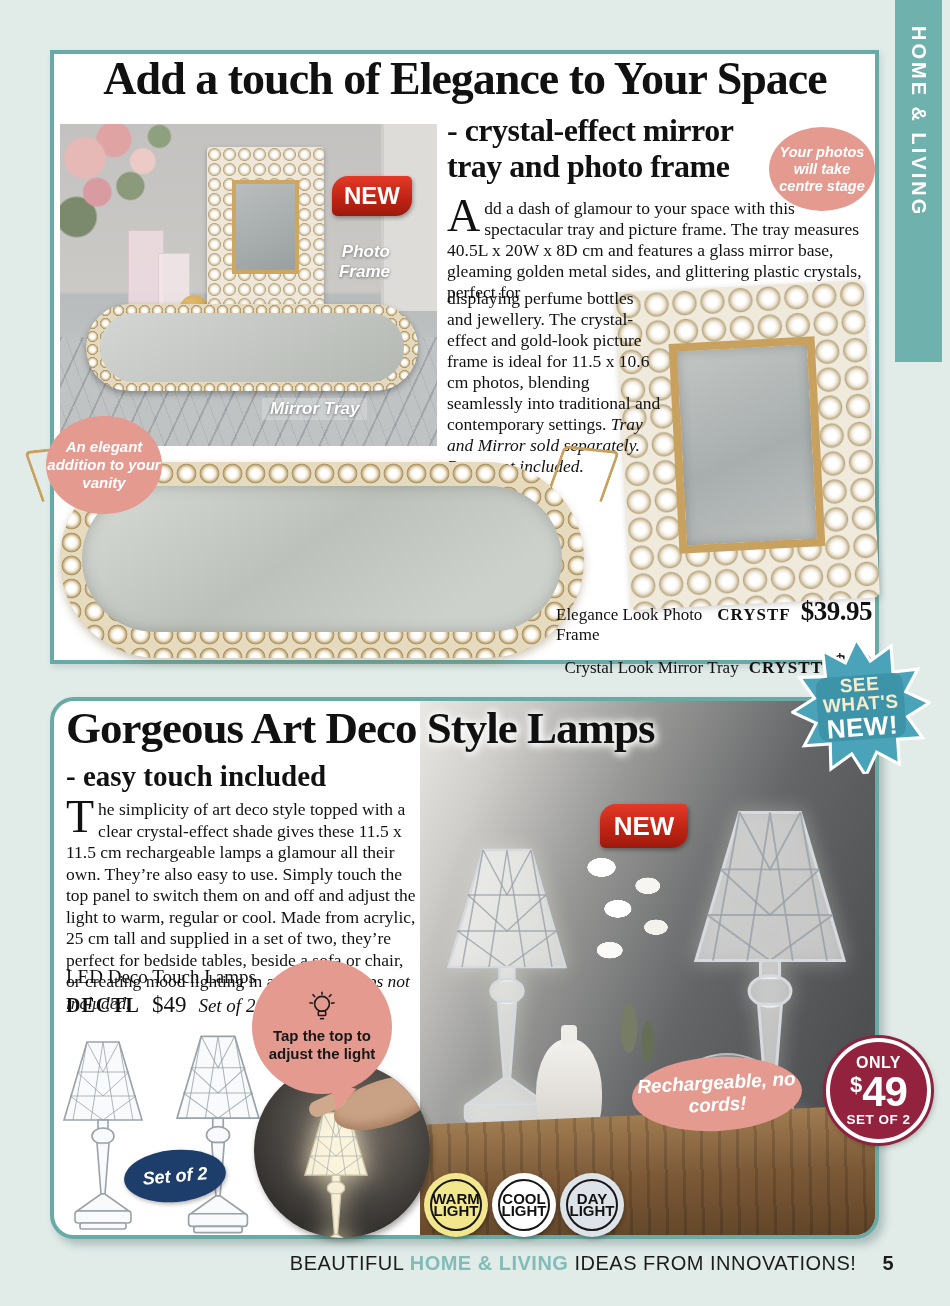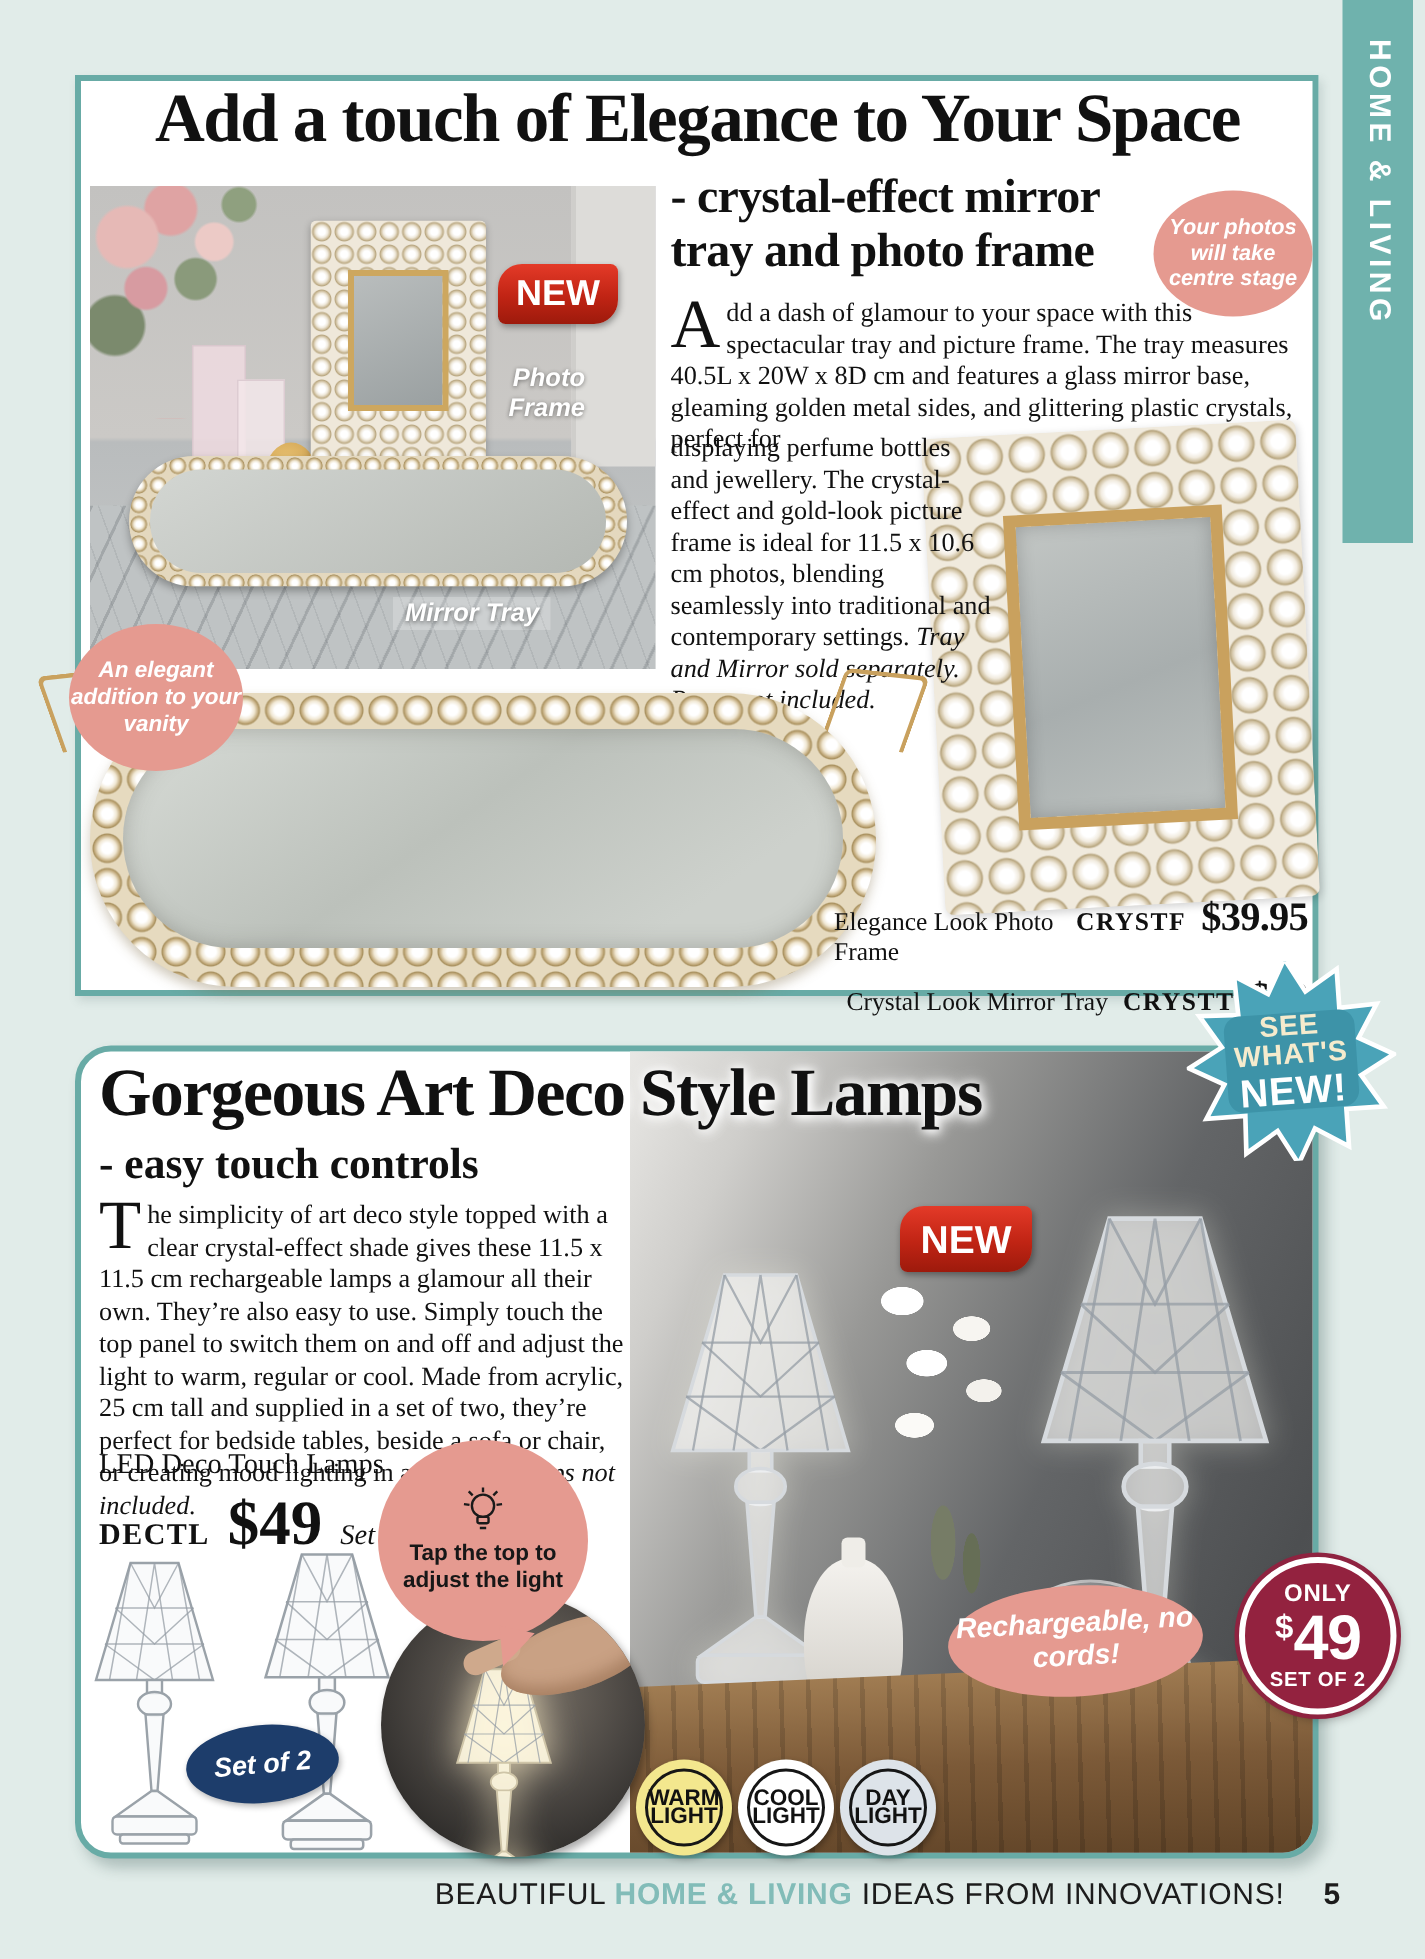--- a/index.html
+++ b/index.html
@@ -37,21 +37,21 @@
   
   .prices{left:556px;top:596px;width:316px;z-index:4;}
   .price-row{display:flex;justify-content:flex-end;align-items:baseline;gap:10px;margin-bottom:4px;}
   .p-name{font-size:17px;}
   .p-code{font-weight:700;font-size:17px;letter-spacing:1px;}
   .p-price{font-weight:700;font-size:27px;letter-spacing:-0.5px;}
 
   .prod2-name{left:66px;top:966px;font-size:19px;z-index:3;}
   .prod2-line{left:66px;top:992px;display:flex;align-items:baseline;gap:12px;z-index:3;}
   .prod2-code{font-weight:700;font-size:20px;letter-spacing:1px;}
-  .prod2-price{font-weight:700;font-size:42px;}
+  .prod2-price{font-weight:400;font-size:23px;}
   .prod2-qual{font-style:italic;font-size:19px;}
 
   
   .badge-new{background:linear-gradient(180deg,#e43a28 0%,#c02414 55%,#9d1a0c 100%);
      border-radius:16px 5px 16px 5px;color:#fff;font-family:"Liberation Sans",sans-serif;font-weight:700;
      display:flex;align-items:center;justify-content:center;box-shadow:1px 2px 4px rgba(0,0,0,.35);margin-top:33px;}
   .new1{left:332px;top:143px;width:80px;height:40px;font-size:24px;z-index:3;}
   .new2{left:600px;top:771px;width:88px;height:44px;font-size:26px;z-index:4;}
 
   .pink{color:#fff;font-family:"Liberation Sans",sans-serif;font-weight:700;font-style:italic;
@@ -307,21 +307,21 @@
     <div class="ph2-orchid"></div>
     <div class="ph2-vase1"></div>
     <div class="ph2-vase2"></div>
     <svg class="lamp-room" style="left:255px;top:100px" width="190" height="380" viewBox="0 0 100 200">
         <use href="#deco-lamp"></use>
       </svg>
     <div class="ph2-wood"></div>
   </div>
 
   <div class="abs title2">Gorgeous Art Deco Style Lamps</div>
-  <div class="abs sub2">- easy touch controls</div>
+  <div class="abs sub2">- easy touch included</div>
   <div class="abs badge-new new2">NEW</div>
 
   <div class="abs copy body2">
     <span class="dropcap">T</span><span>he simplicity of art deco style topped with a clear crystal-effect shade gives these 11.5 x 11.5 cm rechargeable lamps a glamour all their own. They’re also easy to use. Simply touch the top panel to switch them on and off and adjust the light to warm, regular or cool. Made from acrylic, 25 cm tall and supplied in a set of two, they’re perfect for bedside tables, beside a sofa or chair, or creating mood lighting in any room.</span>
     <span class="note">Props not included.</span>
   </div>
 
   <div class="abs prod2-name">LED Deco Touch Lamps</div>
   <div class="abs prod2-line">
     <span class="prod2-code">DECTL</span>

